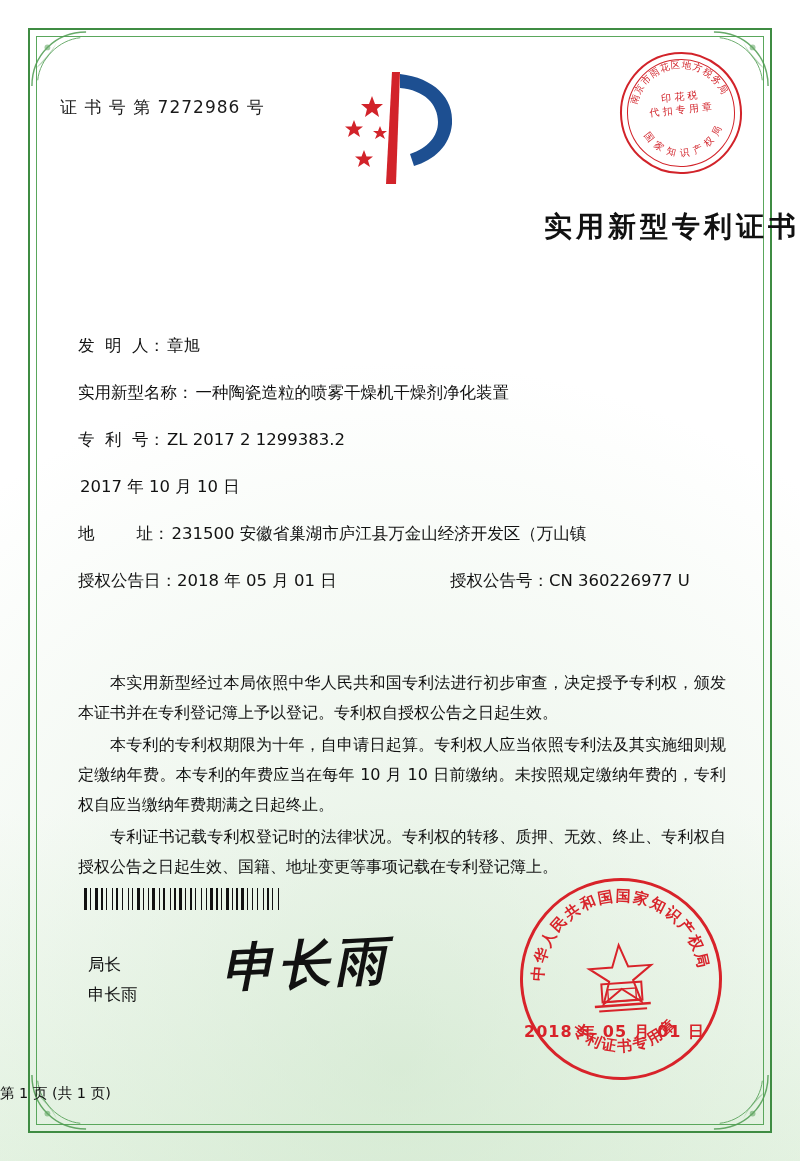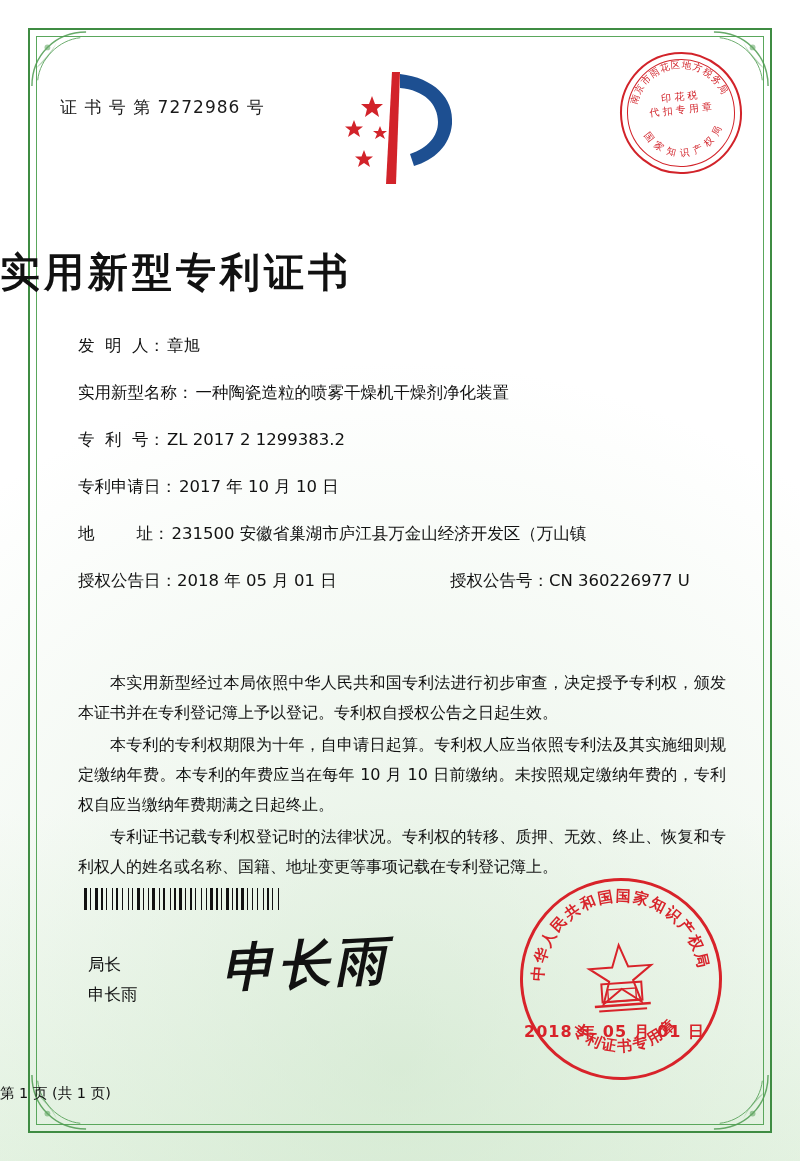--- a/index.html
+++ b/index.html
@@ -66,22 +66,22 @@
     font-size:10px;line-height:13px;color:#d2232a;
   }
 
   
   .logo{
     position:absolute;left:330px;top:62px;width:140px;height:130px;
   }
 
   
   .title{
-    position:absolute;left:0;right:0;top:208px;text-align:left;
-    font-size:40px;font-weight:bold;letter-spacing:4px;color:#111;margin-top:37px;
+    position:absolute;left:0;right:0;top:208px;text-align:right;
+    font-size:28px;font-weight:bold;letter-spacing:4px;color:#111;
   }
 
   
   .fields{
     position:absolute;left:78px;top:322px;right:60px;
     font-size:16.5px;line-height:47px;color:#111;
   }
   .field{display:flex;align-items:flex-start;}
   .field .lbl{
     white-space:pre;flex:0 0 auto;
@@ -217,41 +217,40 @@
     </div>
     <div class="field">
       <span class="lbl">实用新型名称：</span>
       <span class="val">一种陶瓷造粒的喷雾干燥机干燥剂净化装置</span>
     </div>
     <div class="field">
       <span class="lbl">专  利  号：</span>
       <span class="val">ZL 2017 2 1299383.2</span>
     </div>
     <div class="field">
-      <span class="lbl">专利申请日：</span>
       <span class="val">2017 年 10 月 10 日</span>
     </div>
     <div class="field">
       <span class="lbl">地        址：</span>
       <span class="val">231500  安徽省巢湖市庐江县万金山经济开发区（万山镇</span>
     </div>
     <div class="two-col">
       <div class="left">
         <span class="lbl">授权公告日：</span><span class="val">2018 年 05 月 01 日</span>
       </div>
       <div>
         <span class="lbl">授权公告号：</span><span class="val">CN 360226977 U</span>
       </div>
     </div>
   </div>
 
   <div class="body-text">
     <p>本实用新型经过本局依照中华人民共和国专利法进行初步审查，决定授予专利权，颁发本证书并在专利登记簿上予以登记。专利权自授权公告之日起生效。</p>
     <p>本专利的专利权期限为十年，自申请日起算。专利权人应当依照专利法及其实施细则规定缴纳年费。本专利的年费应当在每年 10 月 10 日前缴纳。未按照规定缴纳年费的，专利权自应当缴纳年费期满之日起终止。</p>
-    <p>专利证书记载专利权登记时的法律状况。专利权的转移、质押、无效、终止、恢复和专利权人的姓名或名称、国籍、地址变更等事项记载在专利登记簿上。</p>
+    <p>专利证书记载专利权登记时的法律状况。专利权的转移、质押、无效、终止、专利权自授权公告之日起生效、国籍、地址变更等事项记载在专利登记簿上。</p>
   </div>
 
   <div class="barcode" id="barcode"><i style="width: 3px;"></i><i style="width: 1px; background: transparent;"></i><i style="width: 1px;"></i><i style="width: 2px; background: transparent;"></i><i style="width: 3px;"></i><i style="width: 1px; background: transparent;"></i><i style="width: 2px;"></i><i style="width: 1px; background: transparent;"></i><i style="width: 1px;"></i><i style="width: 3px; background: transparent;"></i><i style="width: 1px;"></i><i style="width: 1px; background: transparent;"></i><i style="width: 2px;"></i><i style="width: 2px; background: transparent;"></i><i style="width: 1px;"></i><i style="width: 3px; background: transparent;"></i><i style="width: 1px;"></i><i style="width: 1px; background: transparent;"></i><i style="width: 1px;"></i><i style="width: 2px; background: transparent;"></i><i style="width: 3px;"></i><i style="width: 1px; background: transparent;"></i><i style="width: 1px;"></i><i style="width: 2px; background: transparent;"></i><i style="width: 1px;"></i><i style="width: 1px; background: transparent;"></i><i style="width: 3px;"></i><i style="width: 2px; background: transparent;"></i><i style="width: 1px;"></i><i style="width: 1px; background: transparent;"></i><i style="width: 2px;"></i><i style="width: 3px; background: transparent;"></i><i style="width: 1px;"></i><i style="width: 1px; background: transparent;"></i><i style="width: 2px;"></i><i style="width: 1px; background: transparent;"></i><i style="width: 3px;"></i><i style="width: 1px; background: transparent;"></i><i style="width: 1px;"></i><i style="width: 2px; background: transparent;"></i><i style="width: 2px;"></i><i style="width: 1px; background: transparent;"></i><i style="width: 1px;"></i><i style="width: 3px; background: transparent;"></i><i style="width: 1px;"></i><i style="width: 2px; background: transparent;"></i><i style="width: 1px;"></i><i style="width: 1px; background: transparent;"></i><i style="width: 3px;"></i><i style="width: 1px; background: transparent;"></i><i style="width: 2px;"></i><i style="width: 1px; background: transparent;"></i><i style="width: 1px;"></i><i style="width: 2px; background: transparent;"></i><i style="width: 3px;"></i><i style="width: 1px; background: transparent;"></i><i style="width: 1px;"></i><i style="width: 1px; background: transparent;"></i><i style="width: 2px;"></i><i style="width: 1px; background: transparent;"></i><i style="width: 3px;"></i><i style="width: 1px; background: transparent;"></i><i style="width: 1px;"></i><i style="width: 2px; background: transparent;"></i><i style="width: 1px;"></i><i style="width: 2px; background: transparent;"></i><i style="width: 1px;"></i><i style="width: 3px; background: transparent;"></i><i style="width: 1px;"></i><i style="width: 1px; background: transparent;"></i><i style="width: 2px;"></i><i style="width: 1px; background: transparent;"></i><i style="width: 1px;"></i><i style="width: 3px; background: transparent;"></i><i style="width: 1px;"></i><i style="width: 2px; background: transparent;"></i></div>
 
   <div class="sig-label">
     <div>局长</div>
     <div>申长雨</div>
   </div>
   <div class="sig-script">申长雨</div>
 

